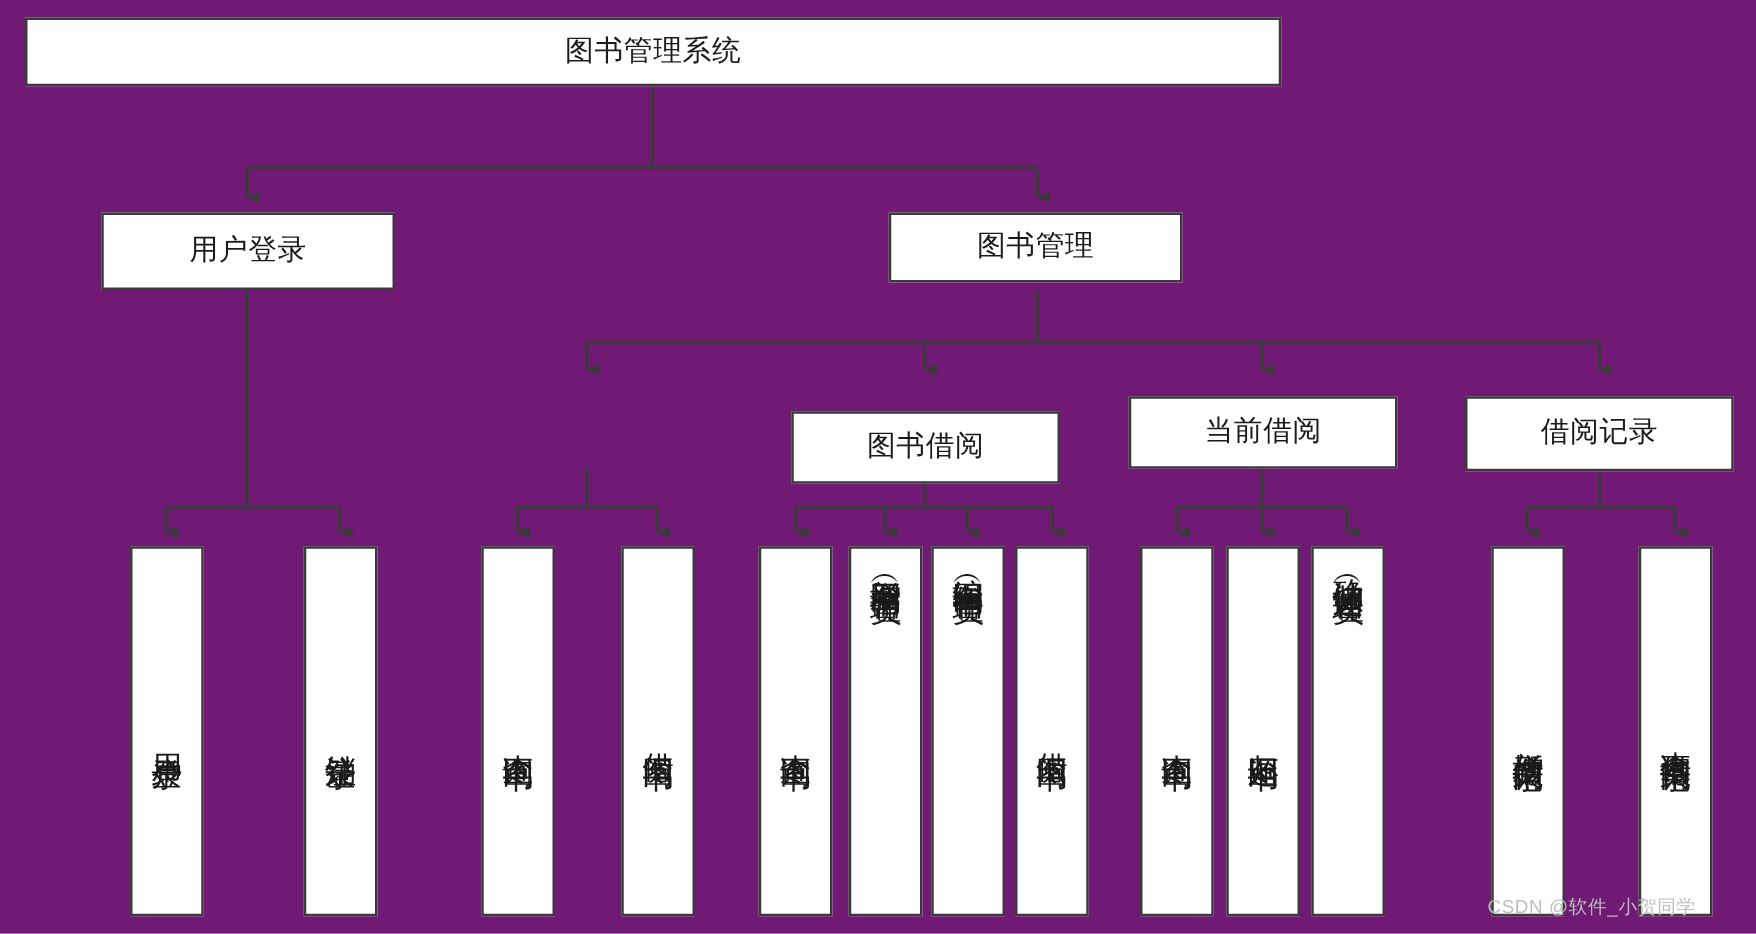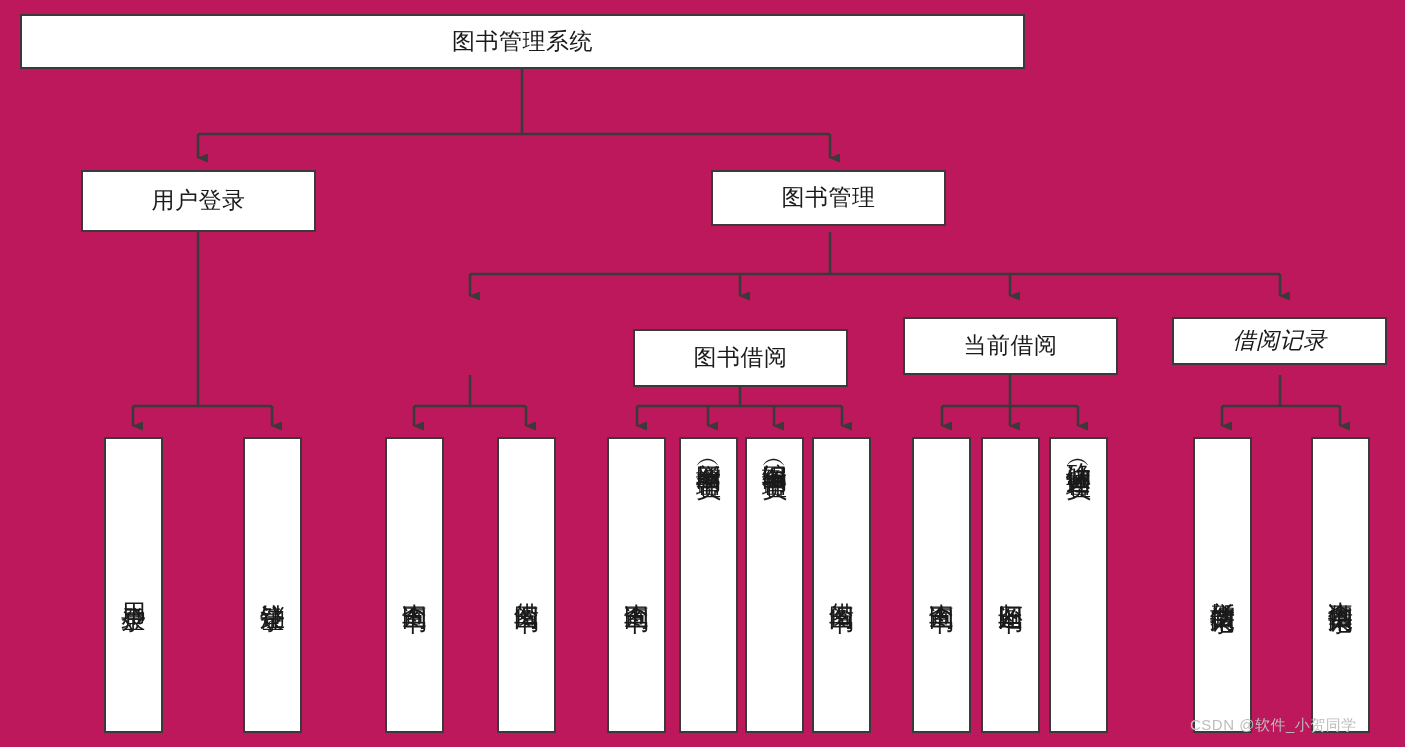--- a/index.html
+++ b/index.html
@@ -8,21 +8,21 @@
     padding: 0;
     background: #ffffff;
   }
   body {
     font-family: "DejaVu Sans", "Liberation Sans", sans-serif;
   }
   #canvas {
     position: relative;
     width: 1405px;
     height: 747px;
-    background: #be185d;
+    background: #701a75;
     overflow: hidden;
   }
   #edges {
     position: absolute;
     left: 0;
     top: 0;
     width: 1405px;
     height: 747px;
     pointer-events: none;
   }
@@ -142,21 +142,21 @@
   <div class="node horiz" style="left:711px; top:170px; width:235px; height:56px;">
     <span class="lbl">图书管理</span>
   </div>
 
   <div class="node horiz" style="left:633px; top:329px; width:215px; height:58px;">
     <span class="lbl">图书借阅</span>
   </div>
   <div class="node horiz" style="left:903px; top:317px; width:215px; height:58px;">
     <span class="lbl">当前借阅</span>
   </div>
-  <div class="node horiz" style="left:1172px; top:317px; width:215px; height:48px;font-style:italic;">
+  <div class="node horiz" style="left:1172px; top:317px; width:215px; height:60px;">
     <span class="lbl">借阅记录</span>
   </div>
 
   <div class="node vert center" style="left:104px; top:437px; width:59px; height:296px;">
     <span class="lbl">用户登录</span>
   </div>
   <div class="node vert center" style="left:243px; top:437px; width:59px; height:296px;">
     <span class="lbl">注销登录</span>
   </div>
 

